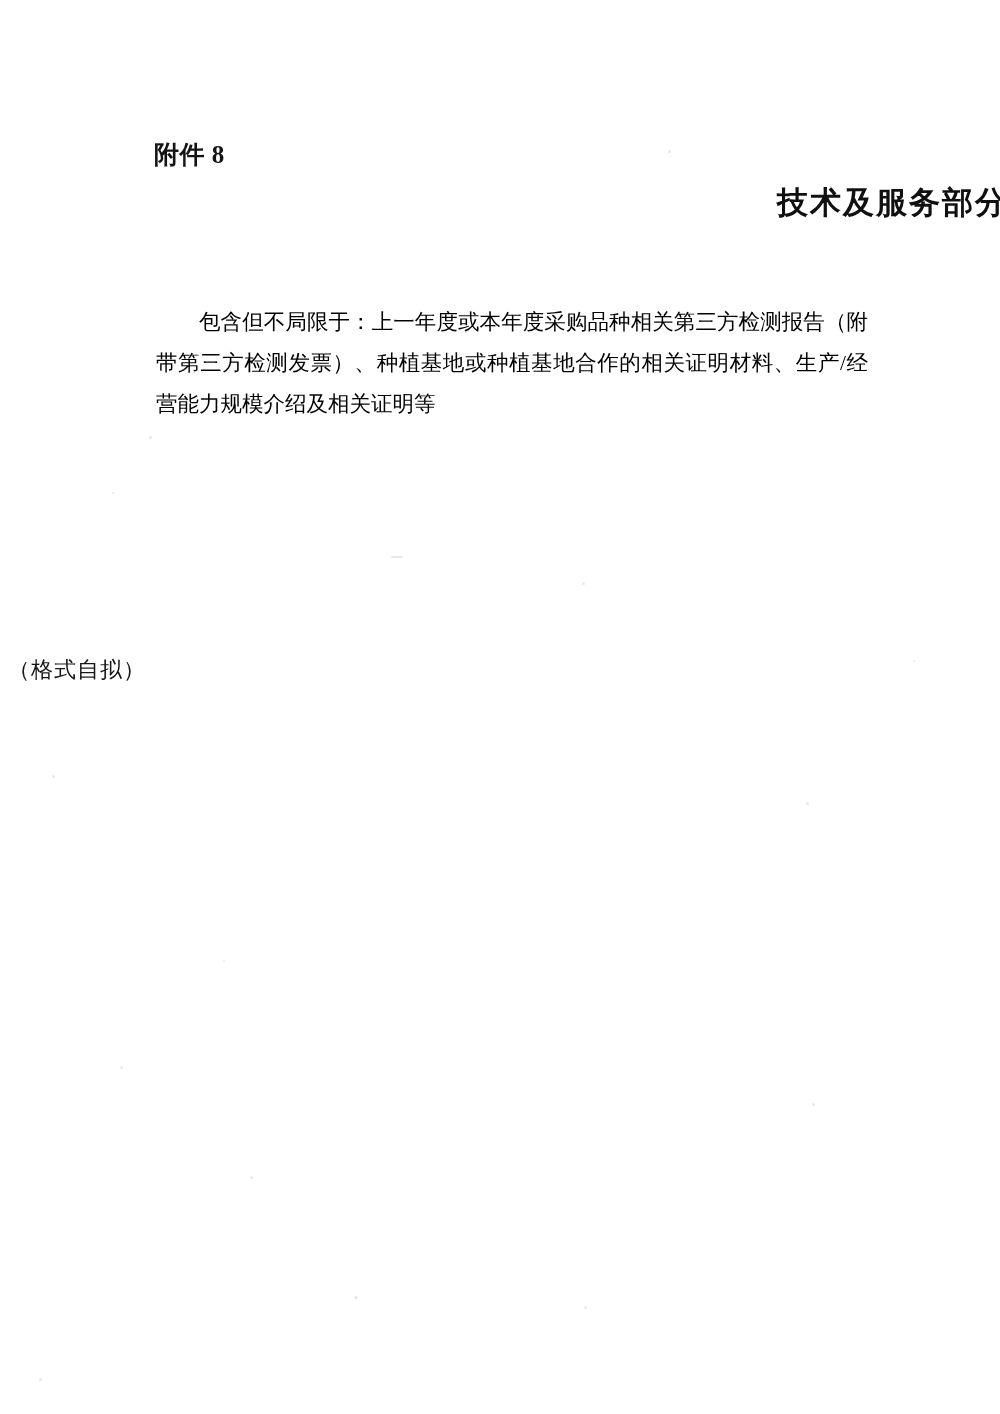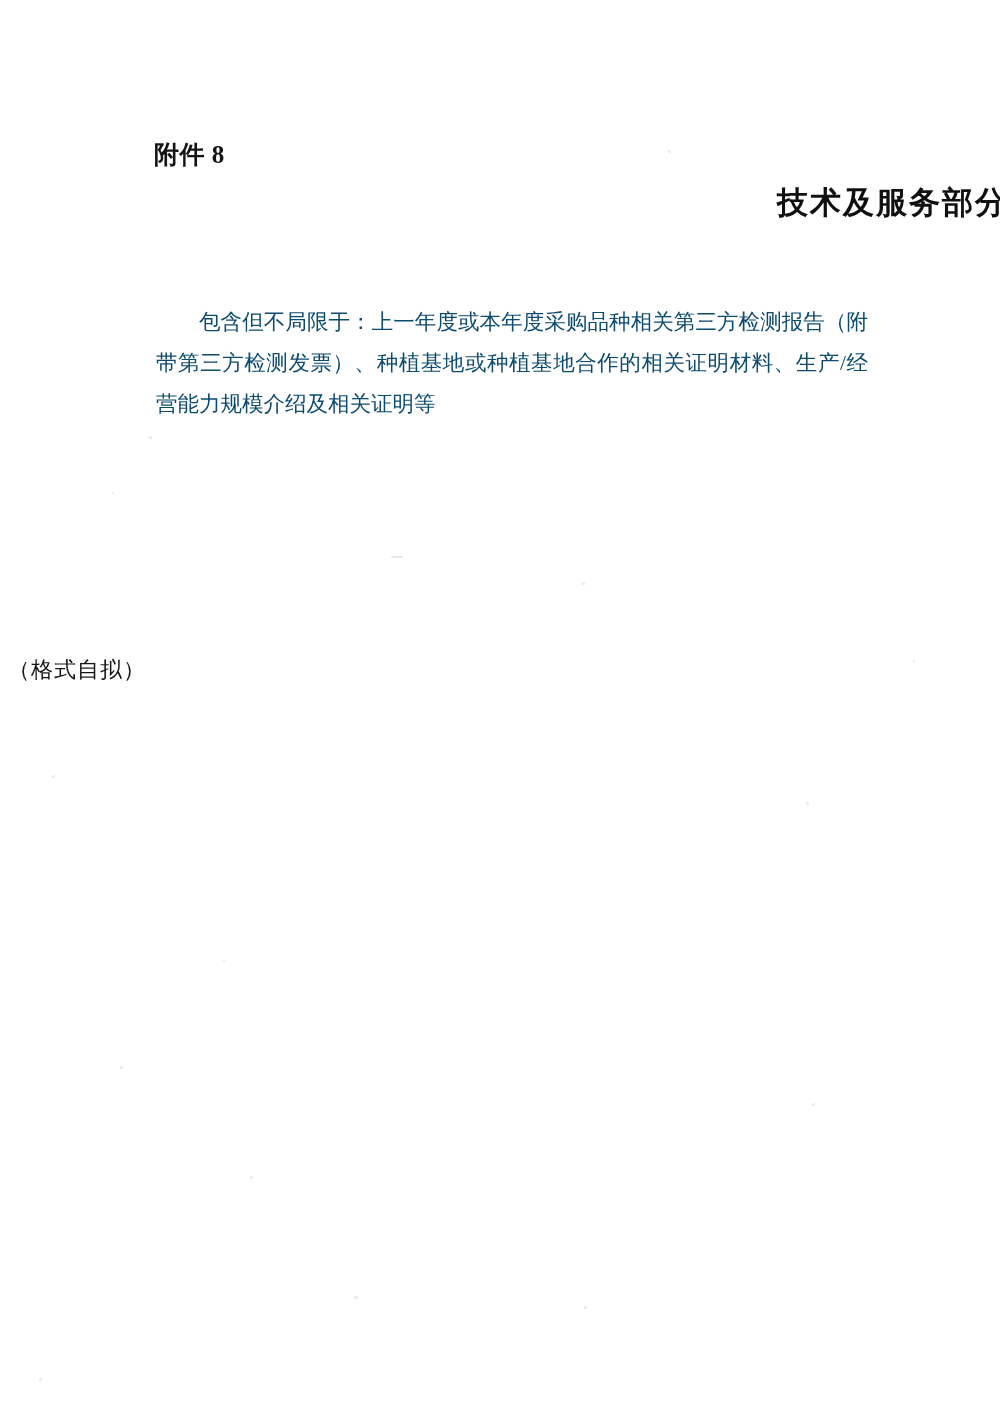--- a/index.html
+++ b/index.html
@@ -60,21 +60,21 @@
 
   .body-block {
     position: absolute;
     left: 148px;
     top: 302px;
     width: 712px;
     font-size: 21.5px;
     line-height: 41px;
     text-align: justify;
     text-justify: inter-ideograph;
-    color: #0c4a6e;
+    color: #000000;
     text-indent: 2em;
     font-family: "Liberation Serif", "DejaVu Serif", serif;
   }
 
   .format-note {
     position: absolute;
     left: 0;
     right: 0;
     top: 655px;
     font-size: 22px;

